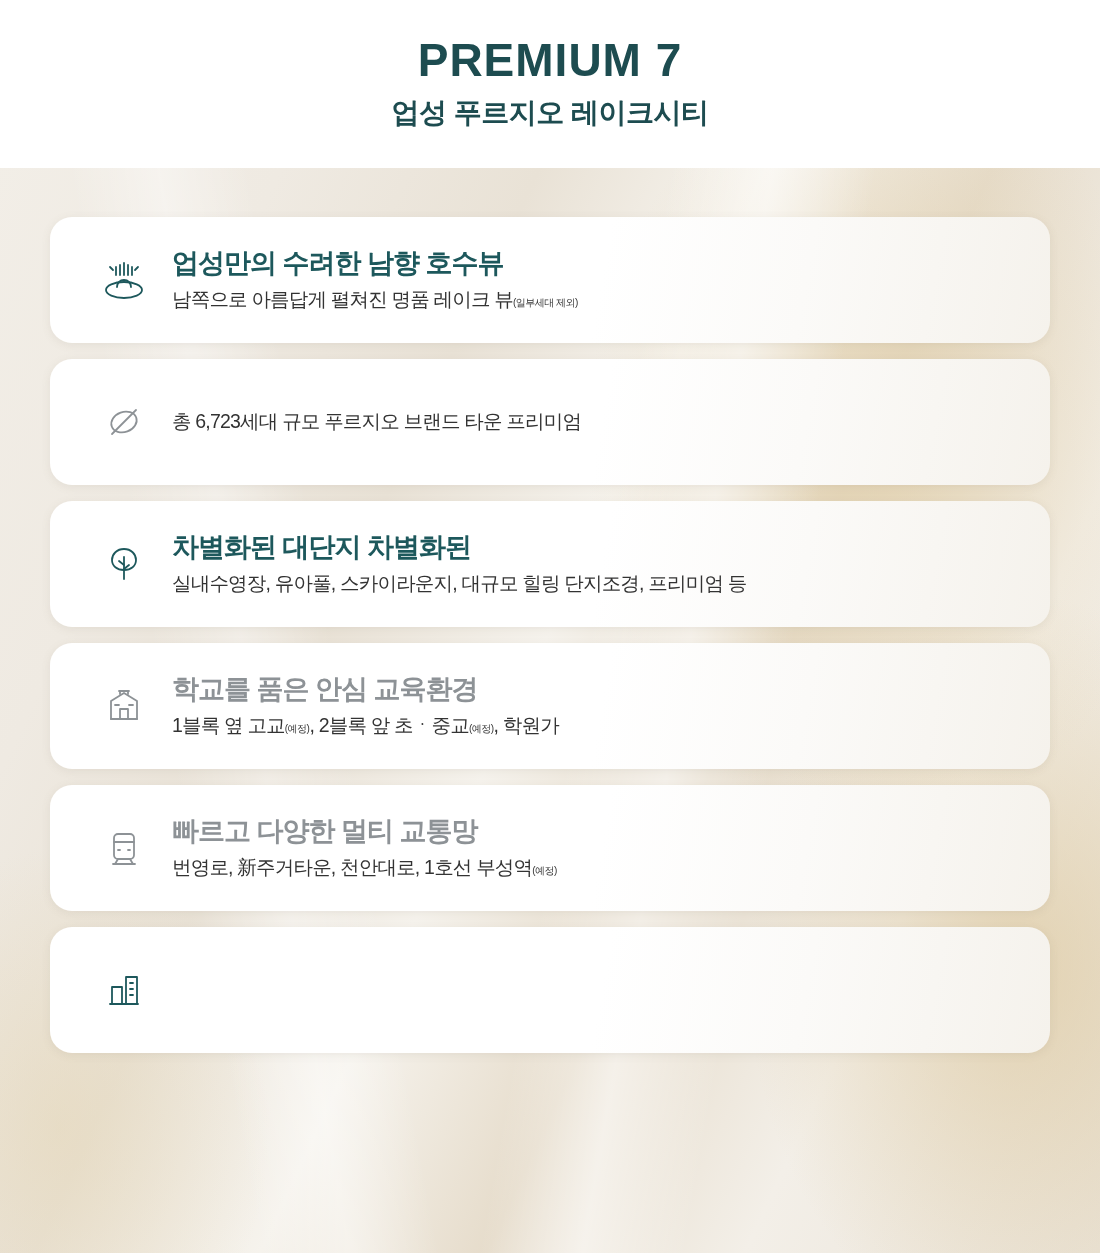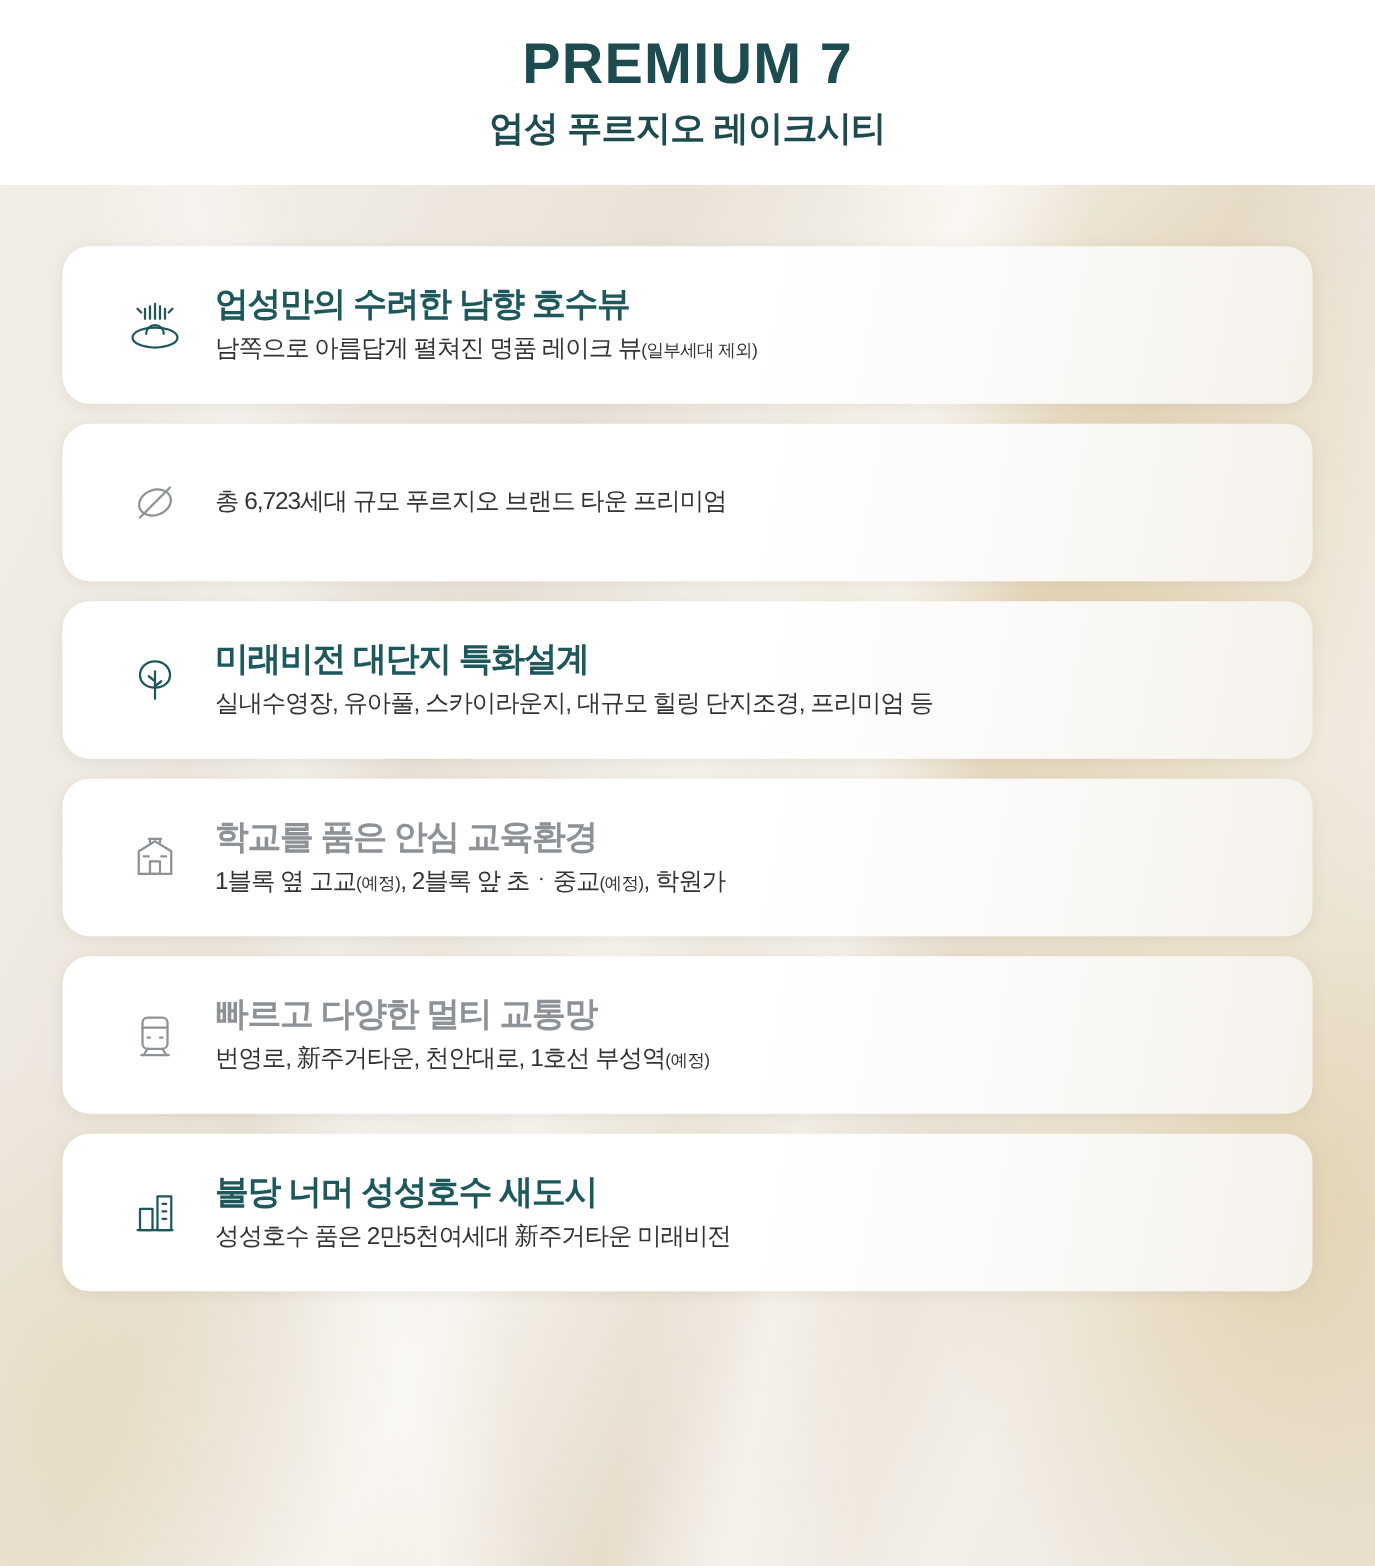--- a/index.html
+++ b/index.html
@@ -11,21 +11,21 @@
 
   body {
     font-family: "Liberation Sans", "DejaVu Sans", sans-serif;
     background: #ffffff;
     position: relative;
     overflow: hidden;
   }
 
   
   .header {
-    height: 148px;
+    height: 168px;
     background: #ffffff;
     display: flex;
     flex-direction: column;
     align-items: center;
     justify-content: center;
     position: relative;
     z-index: 5;
   }
 
   .header-title {
@@ -119,21 +119,21 @@
 
   .card-desc {
     font-size: 19.5px;
     font-weight: 500;
     letter-spacing: -0.8px;
     color: #333333;
     line-height: 1.3;
   }
 
   .card-desc .small {
-    font-size: 14px;
+    font-size: 10px;
     letter-spacing: -0.5px;
   }
 
   
   .t-accent { color: #1d585c; }
   .t-muted  { color: #8d9296; }
 
   .ic-accent { stroke: #1d585c; }
   .ic-muted  { stroke: #8d9296; }
 </style>
@@ -184,21 +184,21 @@
     <div class="icon-wrap">
       <svg width="58" height="58" viewBox="0 0 58 58" fill="none">
         <g class="ic-accent" stroke-width="1.8" stroke-linecap="round" stroke-linejoin="round">
           <path d="M29 14c-7 0-12 5-12 11 0 6 5 10 12 10s12-4 12-10c0-6-5-11-12-11z"></path>
           <path d="M29 22v22"></path>
           <path d="M29 30l-5-4M29 34l5-4"></path>
         </g>
       </svg>
     </div>
     <div class="card-text">
-      <div class="card-title t-accent">미래비전 대단지 특화설계</div>
+      <div class="card-title t-accent">차별화된 대단지 차별화된</div>
       <div class="card-desc">실내수영장, 유아풀, 스카이라운지, 대규모 힐링 단지조경, 프리미엄 등</div>
     </div>
   </div>
 
   <div class="card">
     <div class="icon-wrap">
       <svg width="58" height="58" viewBox="0 0 58 58" fill="none">
         <g class="ic-muted" stroke-width="1.8" stroke-linecap="round" stroke-linejoin="round">
           <path d="M16 42V24l13-8 13 8v18"></path>
           <path d="M16 42h26"></path>
@@ -237,19 +237,15 @@
     <div class="icon-wrap">
       <svg width="58" height="58" viewBox="0 0 58 58" fill="none">
         <g class="ic-accent" stroke-width="1.8" stroke-linecap="round" stroke-linejoin="round">
           <rect x="17" y="26" width="10" height="17"></rect>
           <rect x="31" y="16" width="11" height="27"></rect>
           <path d="M35 22h3M35 28h3M35 34h3"></path>
           <path d="M15 43h28"></path>
         </g>
       </svg>
     </div>
-    <div class="card-text">
-      <div class="card-title t-accent">불당 너머 성성호수 새도시</div>
-      <div class="card-desc">성성호수 품은 2만5천여세대 新주거타운 미래비전</div>
-    </div>
   </div>
 
 </div>
 
 </body></html>

